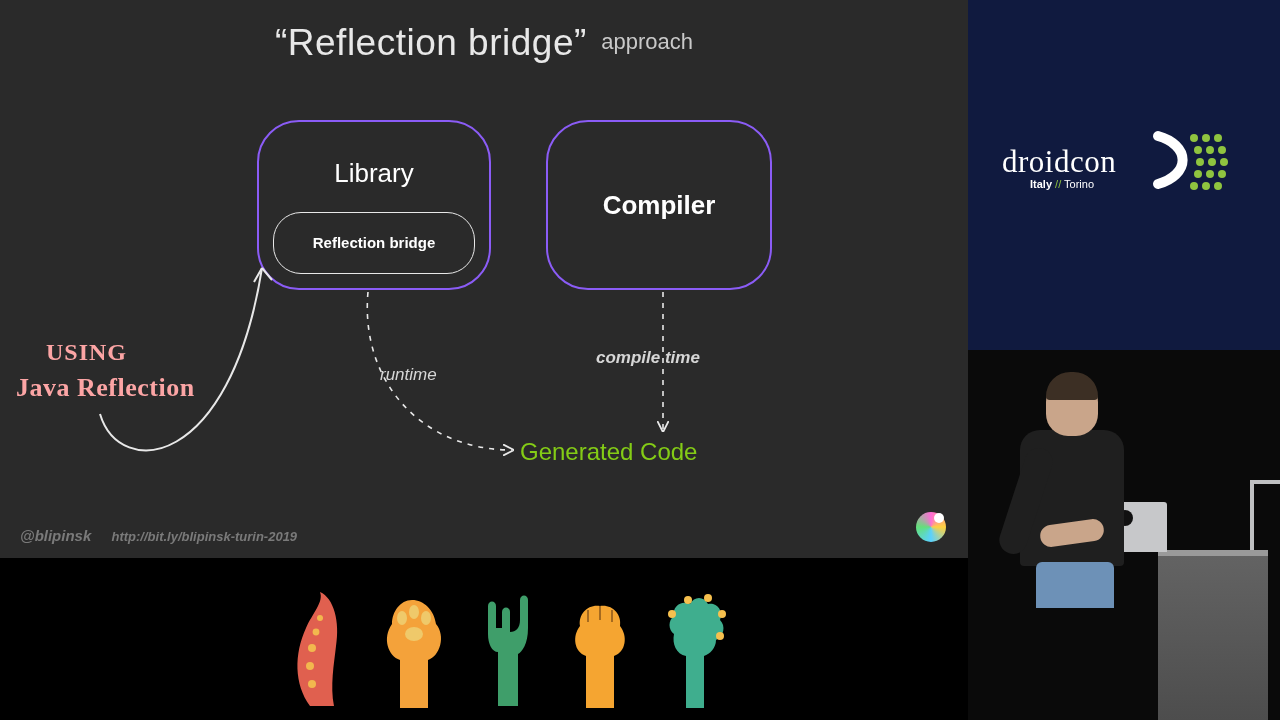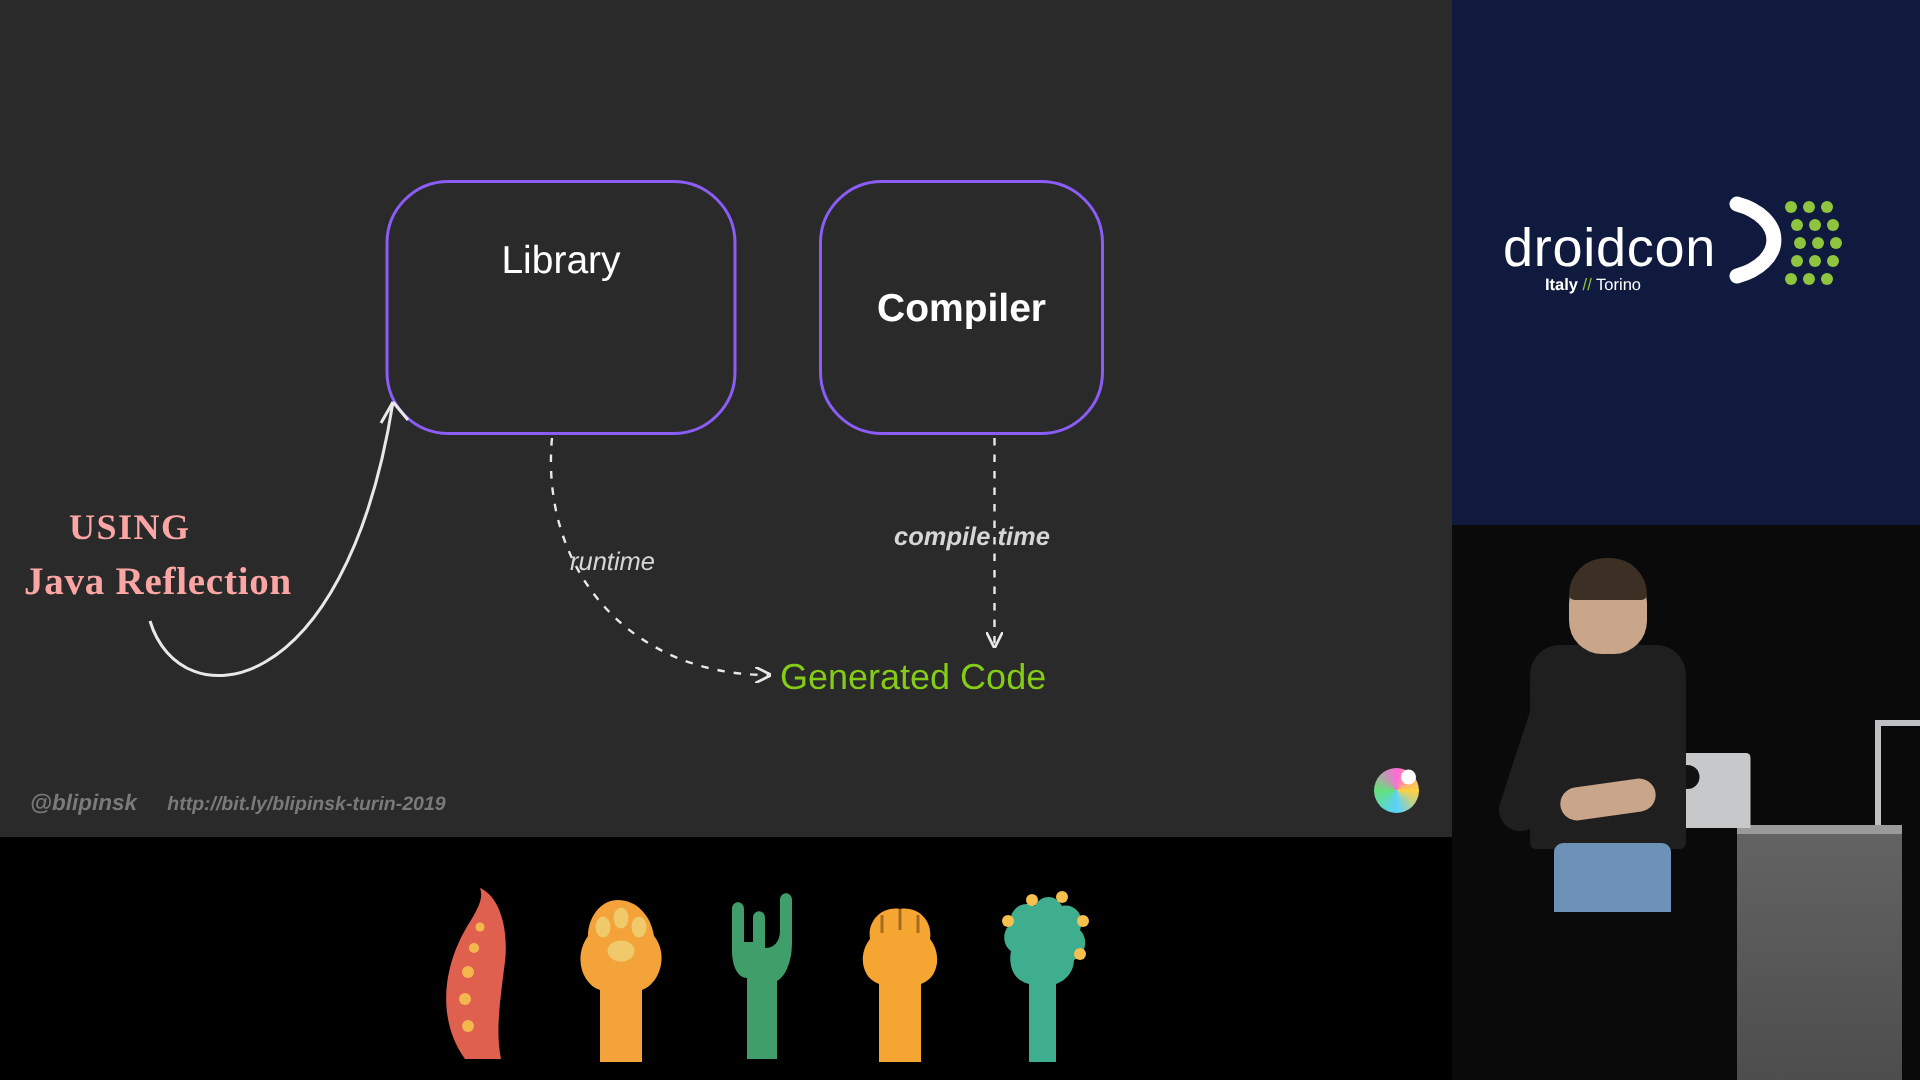--- a/index.html
+++ b/index.html
@@ -26,21 +26,21 @@
 
   .box {
     position: absolute;
     border: 2px solid #8b5cf6;
     border-radius: 42px;
     text-align: center;
     color: #fff;
   }
   .box-library { left: 257px; top: 120px; width: 234px; height: 170px; }
   .box-library .lbl { position:absolute; left:0; right:0; top:36px; font-size: 26px; }
-  .box-compiler { left: 546px; top: 120px; width: 190px; height: 170px; }
+  .box-compiler { left: 546px; top: 120px; width: 226px; height: 170px; }
   .box-compiler .lbl { position:absolute; left:0; right:0; top:68px; font-size: 26px; font-weight: 600; }
 
   .inner-box {
     position: absolute;
     left: 14px; right: 14px; bottom: 14px;
     height: 62px;
     border: 1.6px solid #e8e8e8;
     border-radius: 28px;
     font-size: 15px;
     font-weight: 600;
@@ -101,21 +101,21 @@
 
   
   .panel-right-top {
     position:absolute; left:968px; top:0; width:312px; height:350px;
     background:#101a3f;
   }
   .dc-logo {
     position:absolute; left: 34px; top: 144px;
     color:#fff;
   }
-  .dc-logo .w { font-size: 36px; font-weight: 400; letter-spacing:.5px; }
+  .dc-logo .w { font-size: 31px; font-weight: 400; letter-spacing:.5px;font-family:Liberation Serif, serif; }
   .dc-logo .s { font-size: 11px; display:block; margin-top:-2px;margin-left:28px; }
   .dc-logo .slash { color:#8fc43f; }
   .dc-mark {
     position:absolute; left:180px; top:124px; width:88px; height:72px;
   }
 
   
   .video {
     position:absolute; left:968px; top:350px; width:312px; height:370px;
     background:#0a0a0a;
@@ -149,23 +149,28 @@
   }
   .creatures { position:absolute; left:290px; bottom:12px; display:flex; gap:26px; align-items:flex-end; }
   .creatures svg { display:block; }
 
 </style>
 </head>
 <body>
 
 <div class="slide">
 
+  <div class="title-wrap">
+    <span class="title-main">“Reflection bridge”</span>
+    <span class="title-sub">approach</span>
+  </div>
 
   <div class="box box-library">
     <div class="lbl">Library</div>
+    <div class="inner-box">Reflection bridge</div>
   </div>
 
   <div class="box box-compiler">
     <div class="lbl">Compiler</div>
   </div>
 
   <div class="gen-code">Generated Code</div>
 
   <div class="anno anno-rt">runtime</div>
   <div class="anno anno-ct">compile time</div>

